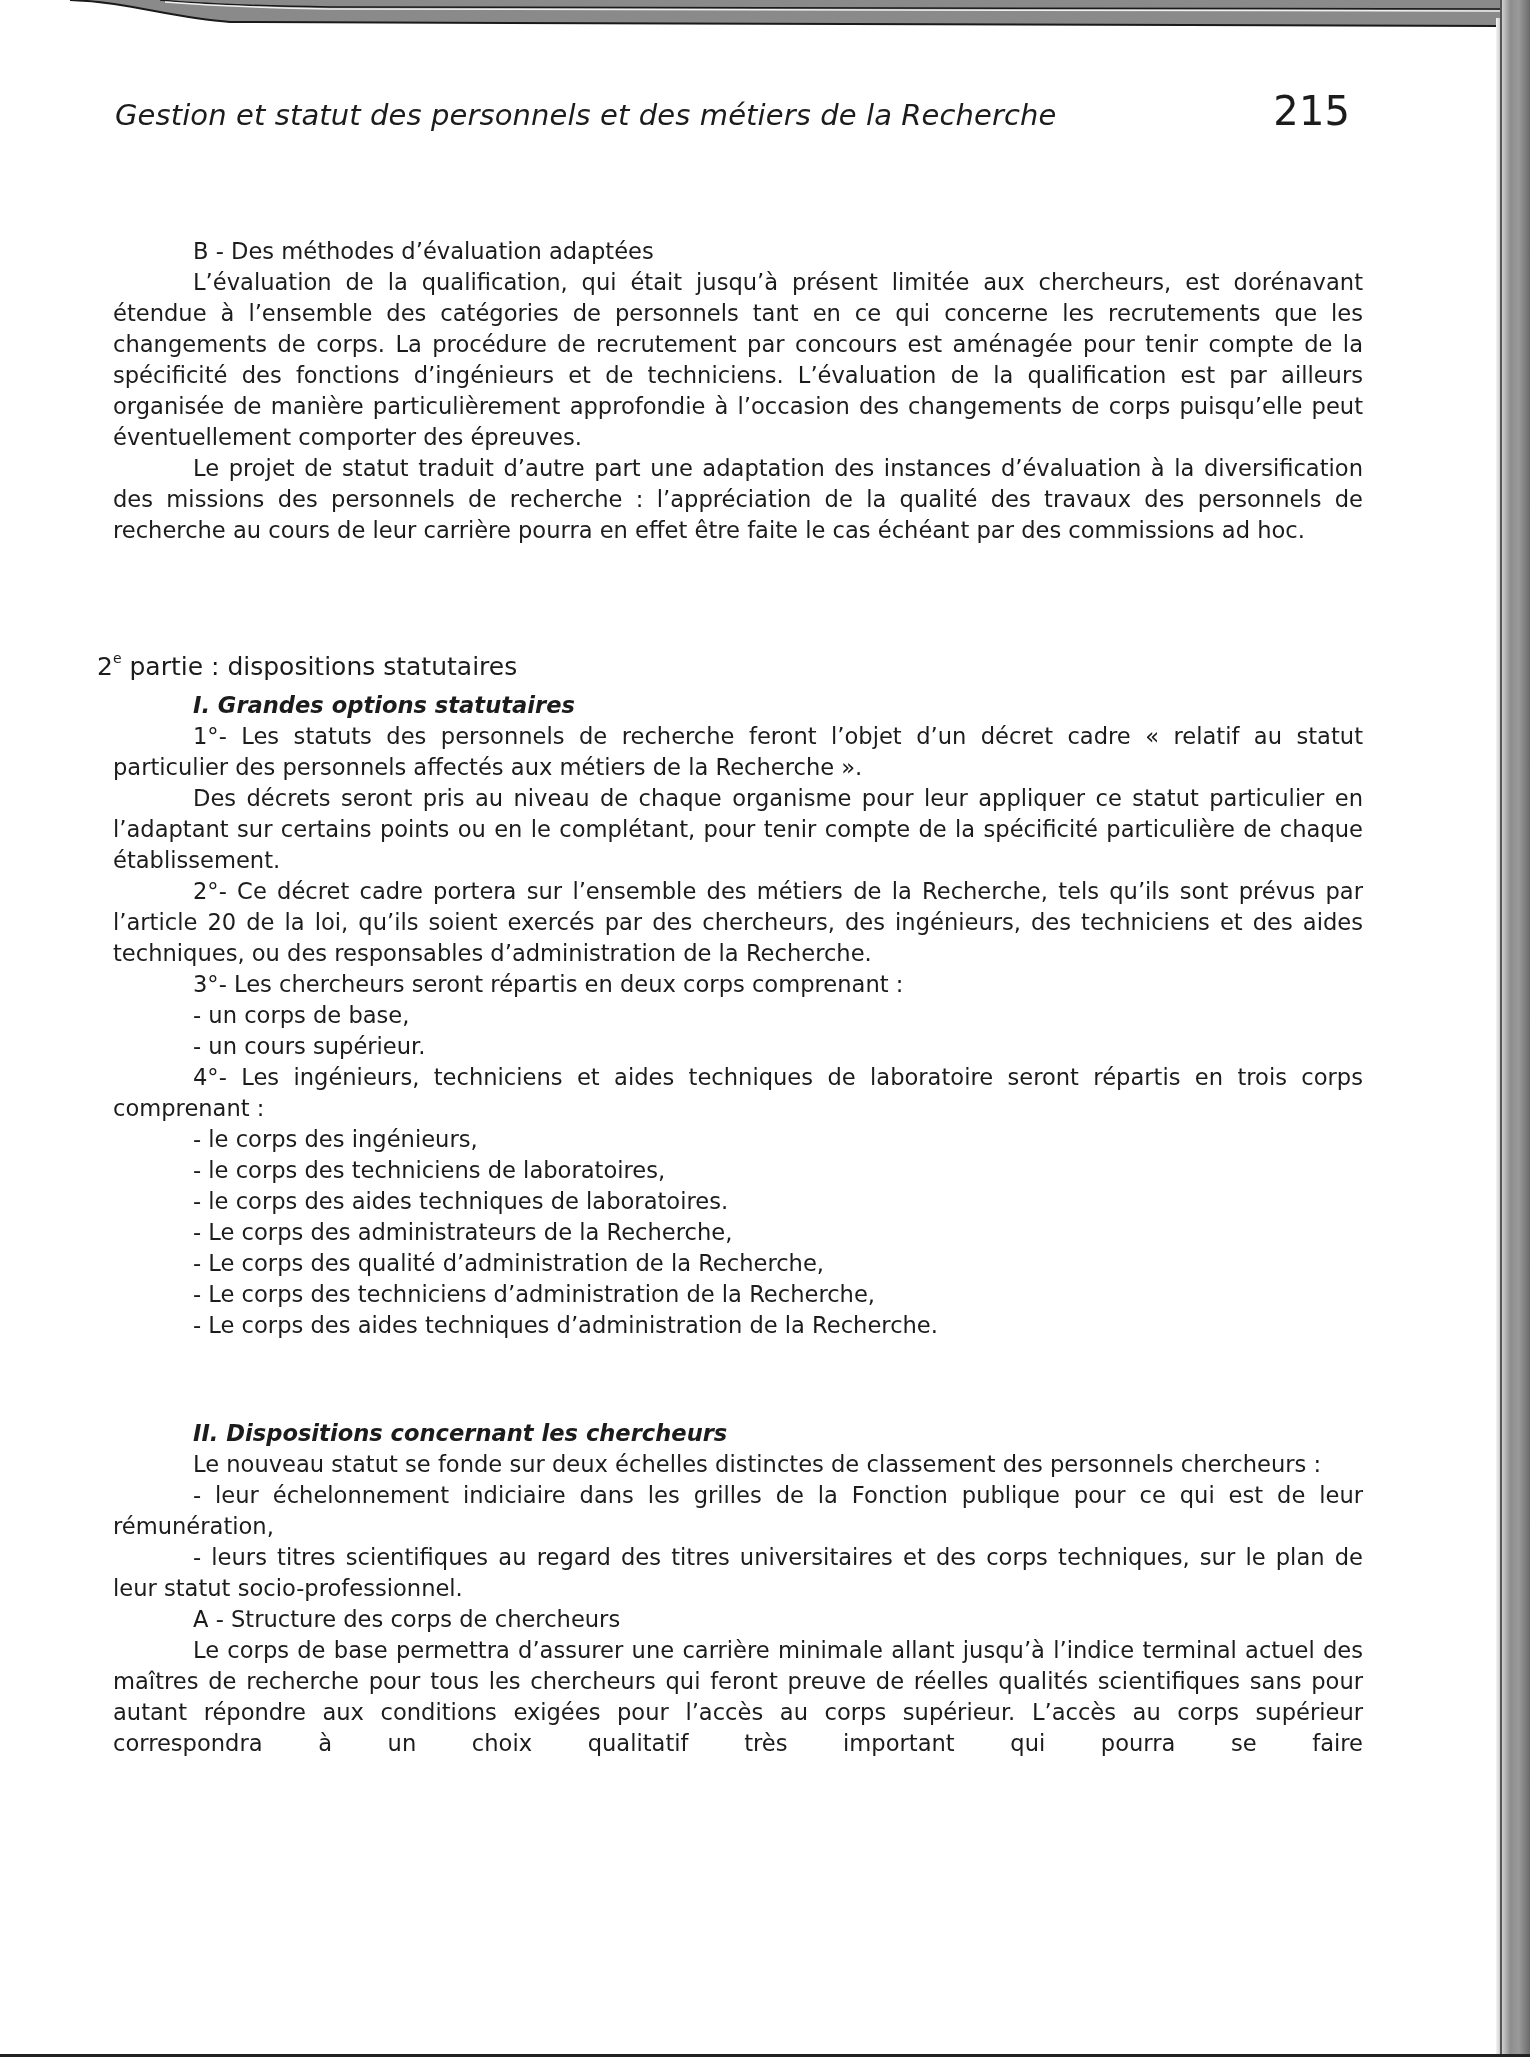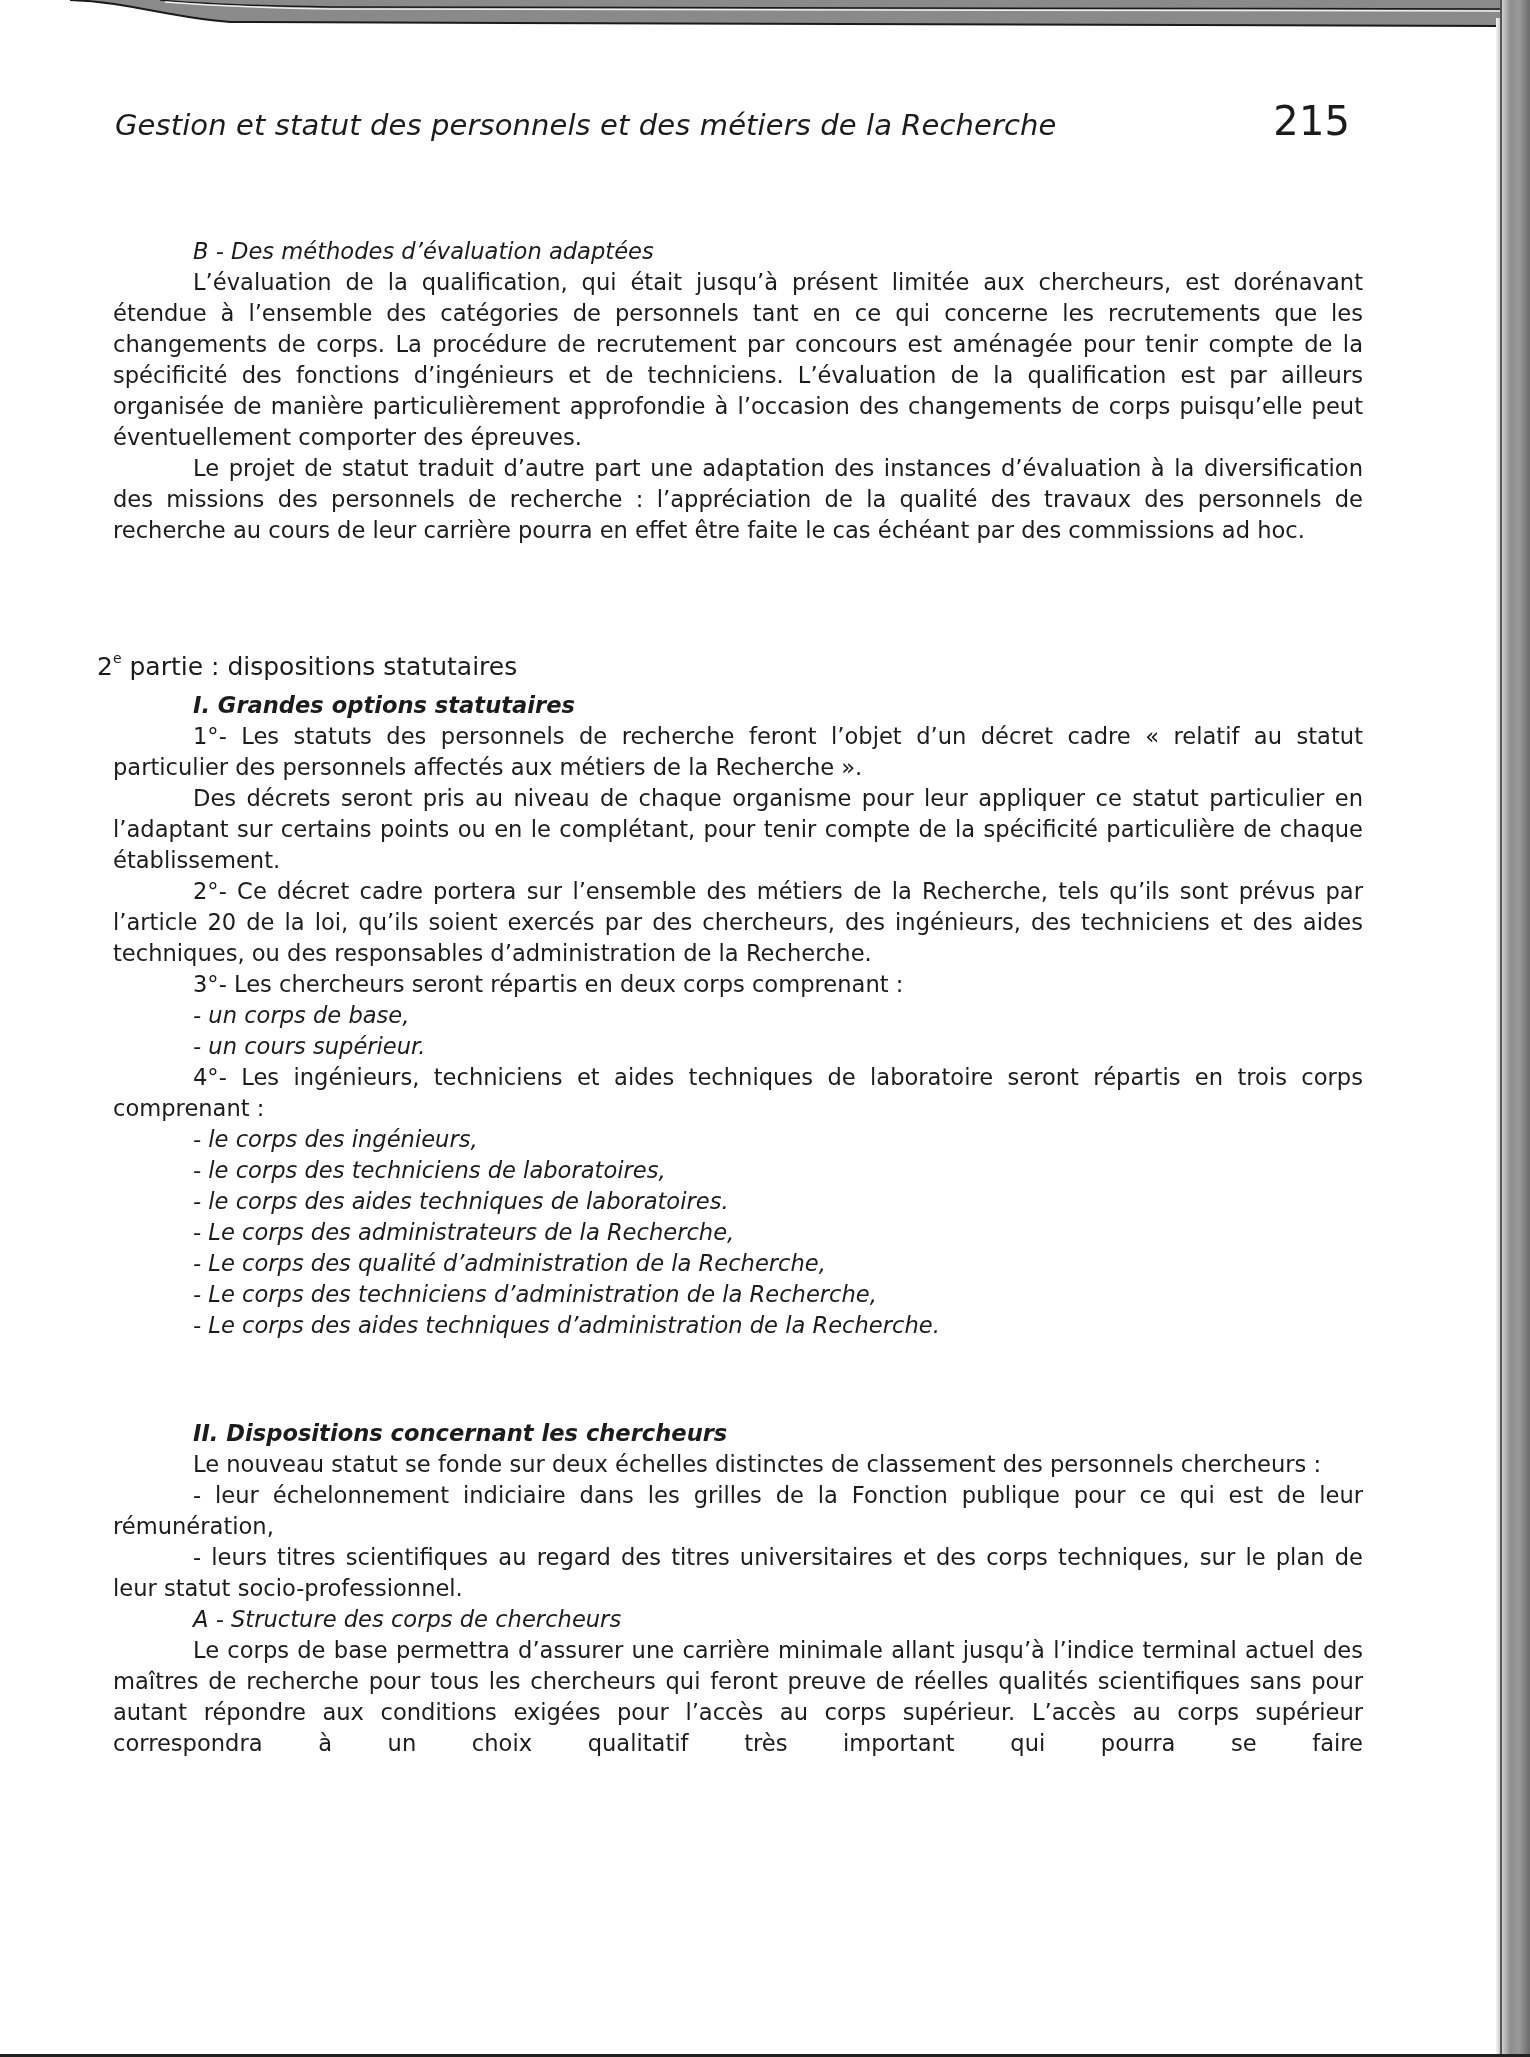--- a/index.html
+++ b/index.html
@@ -20,34 +20,34 @@
   }
   .edge-right-inner {
     position: absolute; right: 28px; top: 18px; width: 6px; height: 2039px;
     background: linear-gradient(to right, #f4f4f4, #bdbdbd);
   }
   .edge-bottom {
     position: absolute; left: 0; bottom: 0; width: 1530px; height: 3px; background: #222;
   }
 
   .running-head {
-    position: absolute; left: 115px; top: 98px; width: 1235px;
+    position: absolute; left: 115px; top: 88px; width: 1235px;
     font-style: italic; font-size: 29px; letter-spacing: 0.1px;
     display: flex; justify-content: space-between; align-items: baseline;
   }
   .running-head .page-number { font-style: normal; font-size: 40px; }
 
   .text {
     position: absolute; left: 113px; width: 1250px;
     font-size: 22.6px; line-height: 31px;
     text-align: justify;
   }
   .p { margin: 0; }
   .indent { text-indent: 80px; }
-  .sub-indent { padding-left: 80px; font-style: italic; }
+  .sub-indent { padding-left: 80px; }
   .last { text-align-last: left; }
   .italic { font-style: italic; font-weight: bold; }
 
   #block-b { top: 236px; }
   #heading-part2 {
     position: absolute; left: 97px; top: 628px;
     font-size: 25px;
     margin-top: 22px;
   }
   #heading-part2 sup { font-size: 14px; vertical-align: 12px; }

